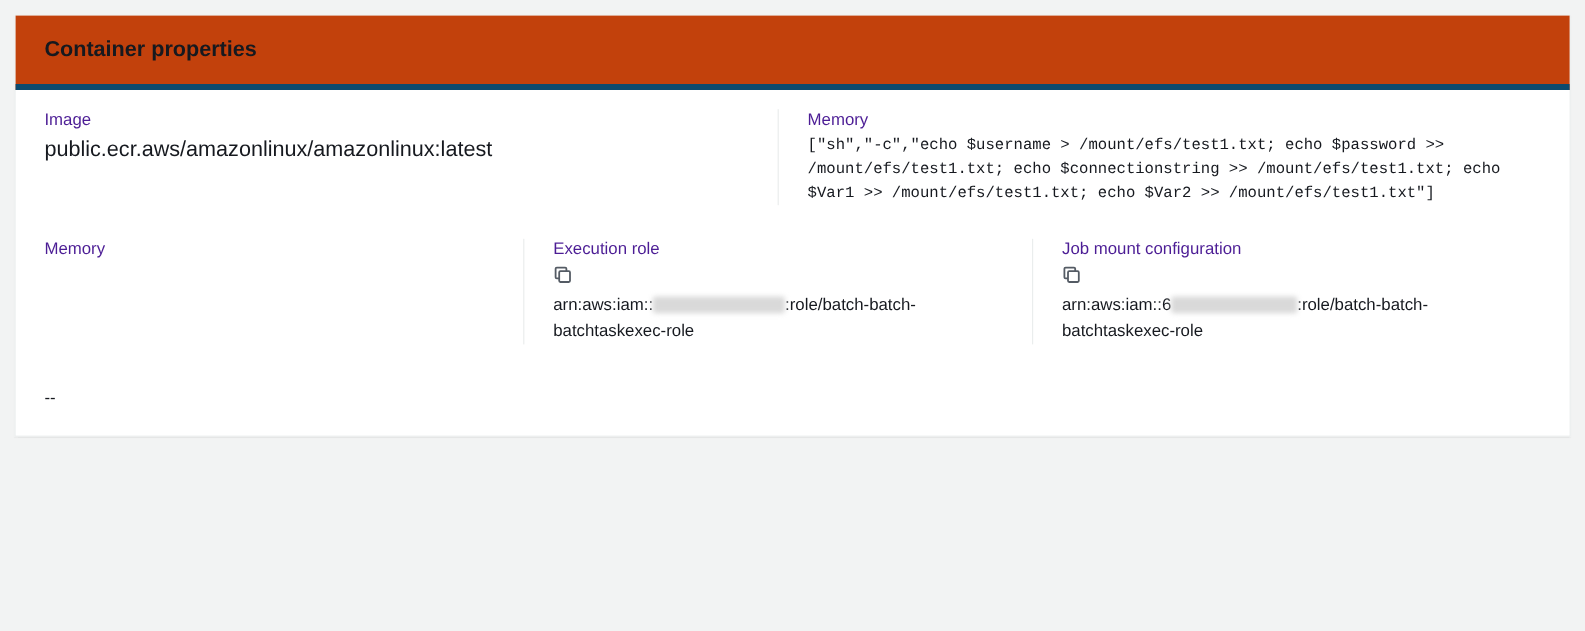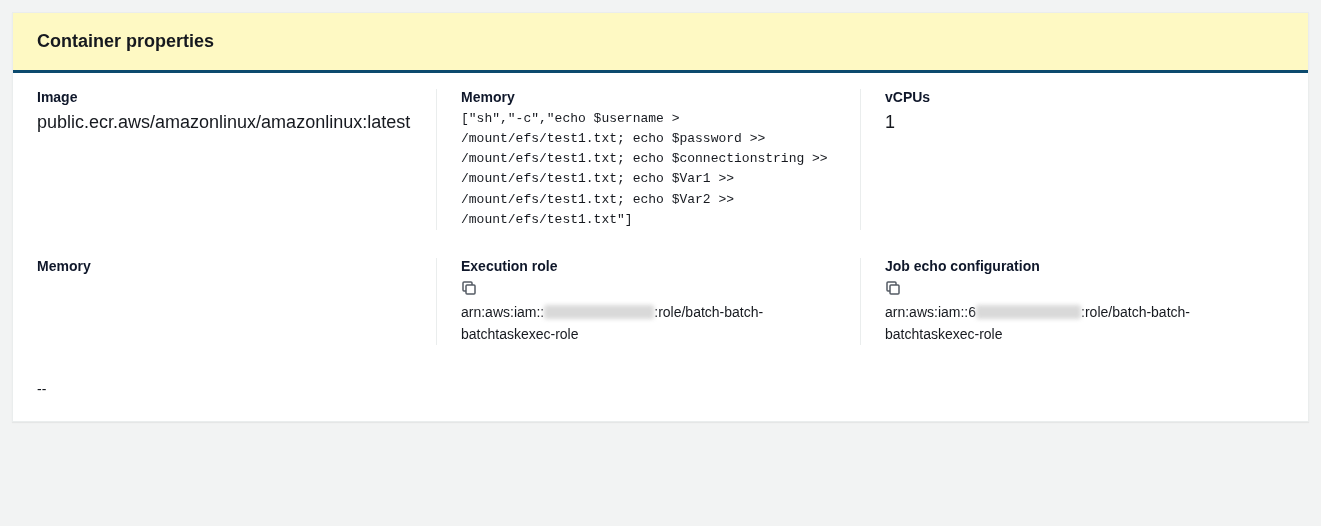--- a/index.html
+++ b/index.html
@@ -14,22 +14,22 @@
       color: #16191f;
       font-size: 14px;
     }
     .panel {
       background: #ffffff;
       border: 1px solid #eaeded;
       box-shadow: 0 1px 1px rgba(0,0,0,0.05);
     }
     .panel-header {
       padding: 18px 24px 18px 24px;
-      border-bottom: 3px solid #0c4a6e;
-      background: #fef9c3;
+      border-bottom: 5px solid #0c4a6e;
+      background: #c2410c;
     }
     .panel-title {
       font-size: 18px;
       font-weight: 700;
       color: #16191f;
     }
     .panel-body {
       padding: 16px 24px 24px 24px;
     }
     .row {
@@ -43,23 +43,23 @@
     .col {
       flex: 1 1 0;
       padding-right: 24px;
       position: relative;
     }
     .col.sep {
       border-left: 1px solid #eaeded;
       padding-left: 24px;
     }
     .field-label {
-      color: #0f172a;
+      color: #4c1d95;
       font-size: 14px;
-      font-weight: 700;
+      font-weight: 400;
       margin-bottom: 4px;
       display: block;
     }
     .field-value {
       color: #16191f;
       font-size: 18px;
       line-height: 1.55;
       word-break: break-word;
     }
     .mono {
@@ -115,42 +115,38 @@
 
     <div class="row">
       <div class="col">
         <span class="field-label">Image</span>
         <div class="field-value">public.ecr.aws/amazonlinux/amazonlinux:latest</div>
       </div>
       <div class="col sep">
         <span class="field-label">Memory</span>
         <div class="field-value mono">["sh","-c","echo $username &gt; /mount/efs/test1.txt; echo $password &gt;&gt; /mount/efs/test1.txt; echo $connectionstring &gt;&gt; /mount/efs/test1.txt; echo $Var1 &gt;&gt; /mount/efs/test1.txt; echo $Var2 &gt;&gt; /mount/efs/test1.txt"]</div>
       </div>
-      <div class="col sep">
-        <span class="field-label">vCPUs</span>
-        <div class="field-value">1</div>
-      </div>
     </div>
 
     <div class="row">
       <div class="col">
         <span class="field-label">Memory</span>
       </div>
       <div class="col sep">
         <span class="field-label">Execution role</span>
         <div class="arn-line">
           <svg class="copy-icon" viewBox="0 0 16 16" fill="none" stroke="currentColor" stroke-width="1.5">
             <rect x="5" y="5" width="9" height="9" rx="1"></rect>
             <path d="M11 5V3a1 1 0 0 0-1-1H3a1 1 0 0 0-1 1v7a1 1 0 0 0 1 1h2"></path>
           </svg>
           <span class="arn-text"><span>arn:aws:iam::</span><span class="redact w1"></span><span>:role/batch-batch-batchtaskexec-role</span></span>
         </div>
       </div>
       <div class="col sep">
-        <span class="field-label">Job echo configuration</span>
+        <span class="field-label">Job mount configuration</span>
         <div class="arn-line">
           <svg class="copy-icon" viewBox="0 0 16 16" fill="none" stroke="currentColor" stroke-width="1.5">
             <rect x="5" y="5" width="9" height="9" rx="1"></rect>
             <path d="M11 5V3a1 1 0 0 0-1-1H3a1 1 0 0 0-1 1v7a1 1 0 0 0 1 1h2"></path>
           </svg>
           <span class="arn-text"><span>arn:aws:iam::6</span><span class="redact w2"></span><span>:role/batch-batch-batchtaskexec-role</span></span>
         </div>
       </div>
     </div>
 

